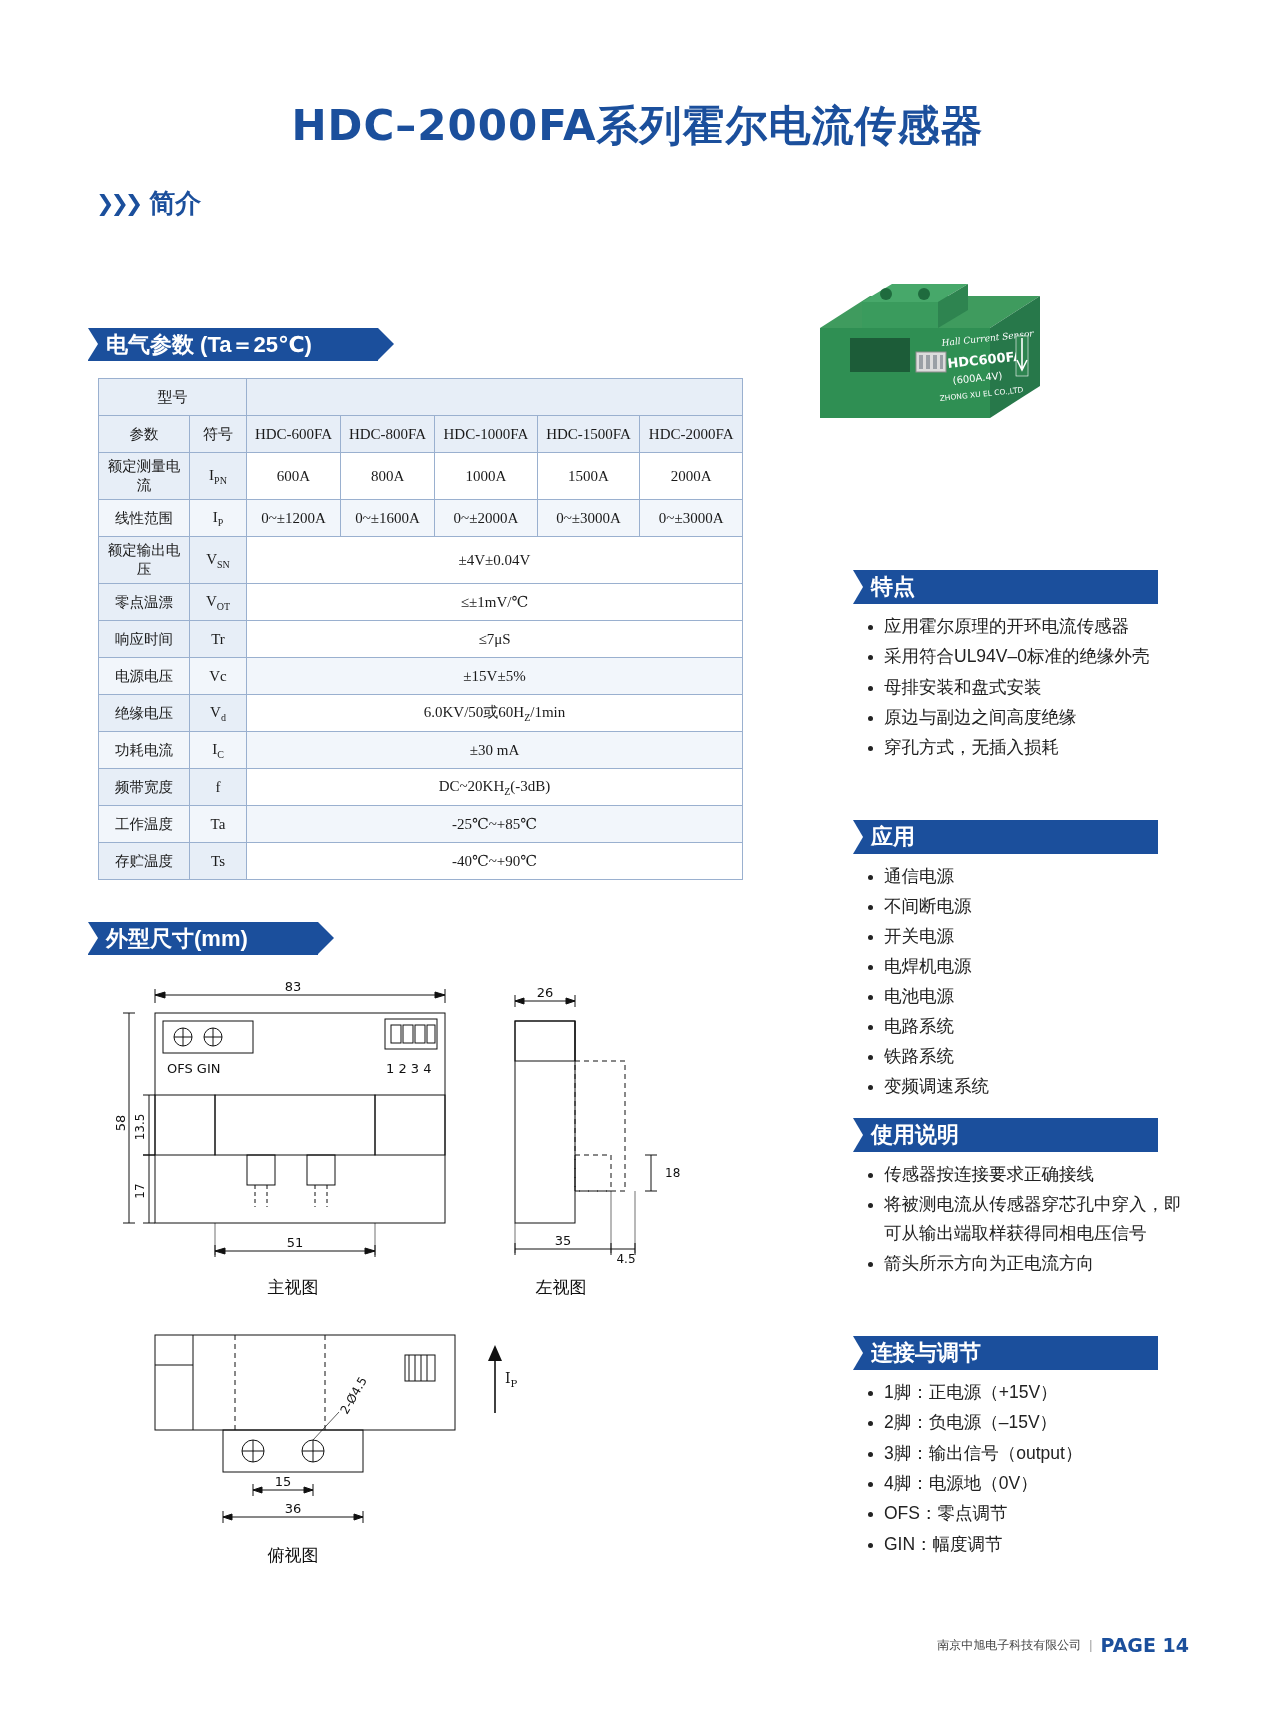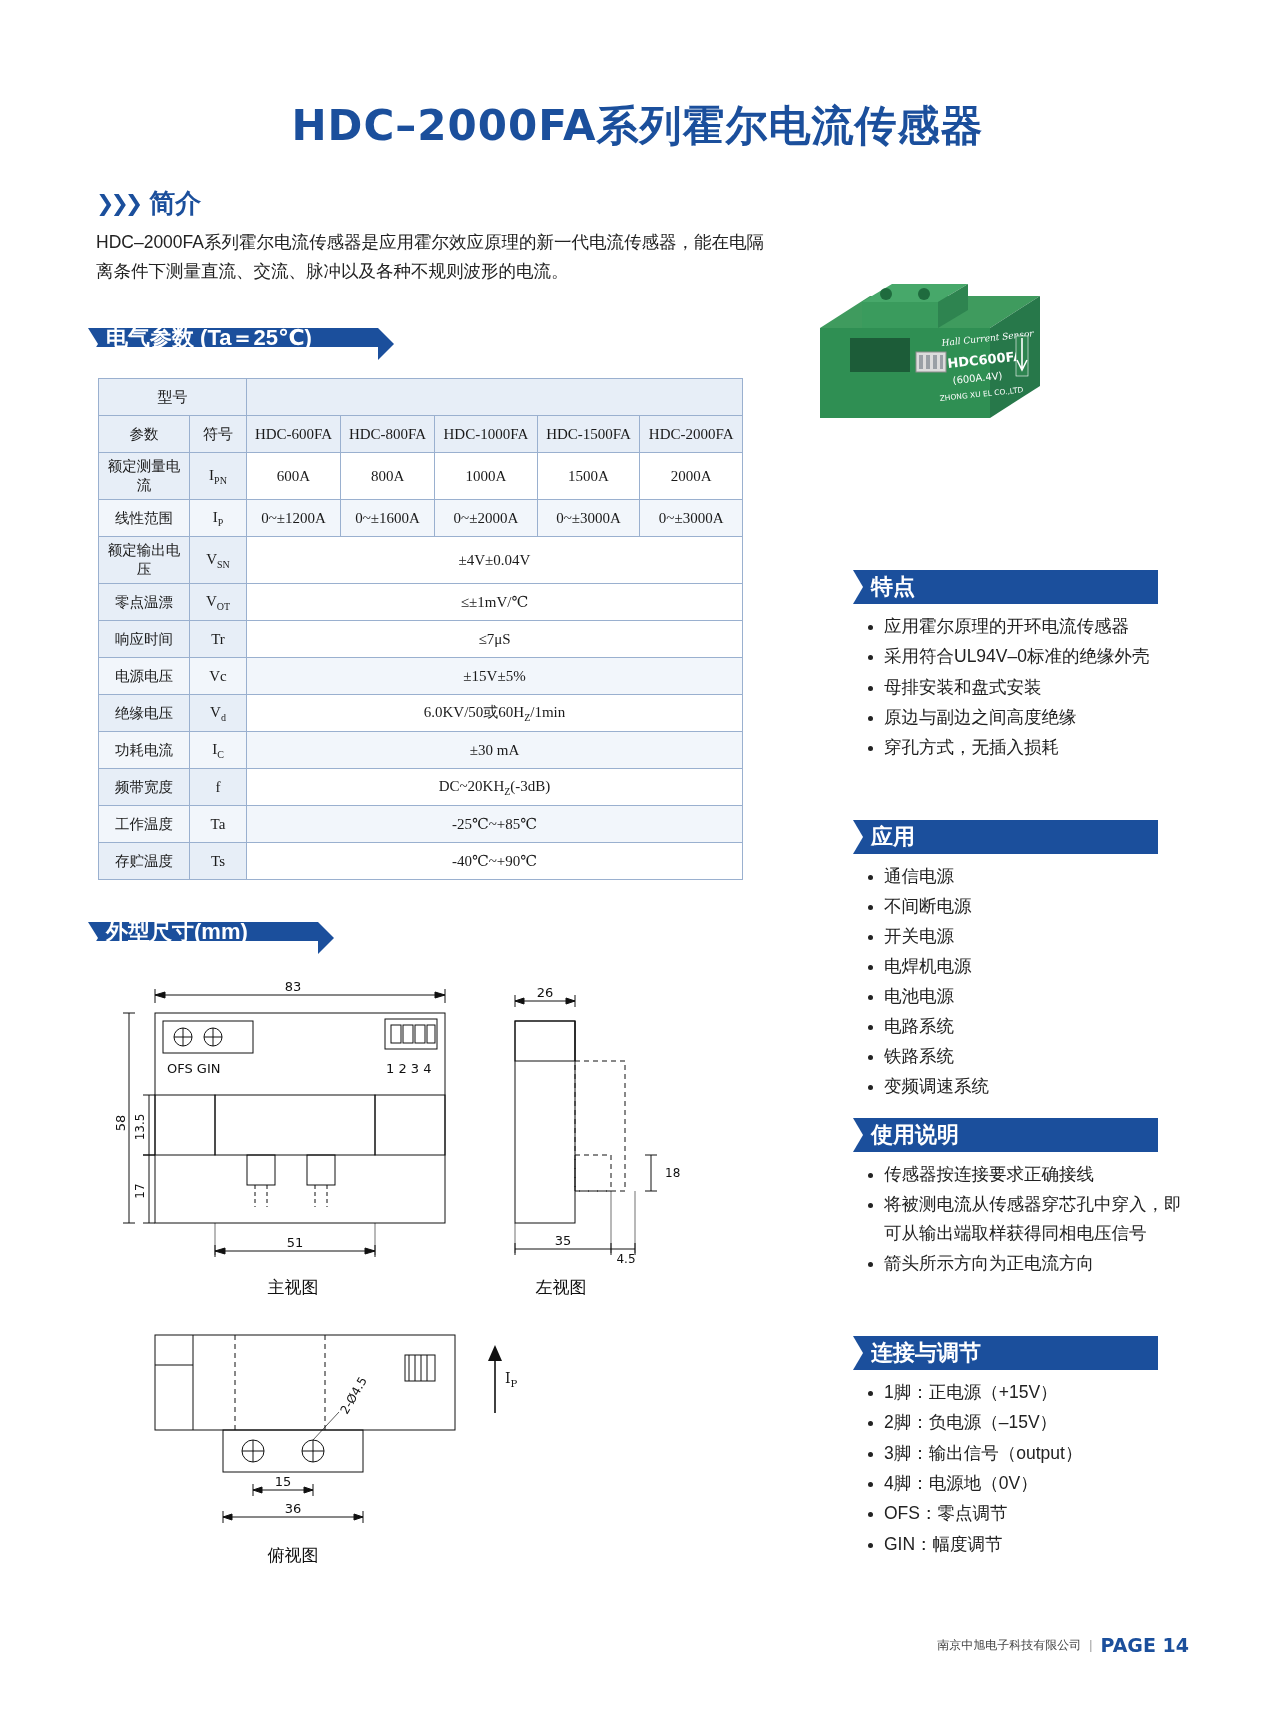--- a/index.html
+++ b/index.html
@@ -31,21 +31,21 @@
   .intro-head .txt{font-size:26px;color:#1b4f9c;font-weight:bold;}
 
   .intro-body{
     position:absolute;left:96px;top:228px;width:680px;
     font-size:17.5px;line-height:1.65;color:#222;
   }
 
   
   .banner{
     position:absolute;
-    height:19px;
+    height:33px;
     background:#1b4f9c;
     color:#fff;
     font-size:22px;
     font-weight:bold;
     display:flex;align-items:center;
     padding-left:18px;
     box-sizing:border-box;
   }
   .banner::after{
     content:"";
@@ -135,21 +135,20 @@
 <body>
 
 <div class="page">
 
   <div class="main-title">HDC–2000FA系列霍尔电流传感器</div>
 
   <div class="intro-head">
     <span class="arrows">❯❯❯</span>
     <span class="txt">简介</span>
   </div>
-  <div class="intro-body">HDC–2000FA系列霍尔电流传感器是应用霍尔效应原理的新一代电流传感器，能在电隔离条件下测量直流、交流、脉冲以及各种不规则波形的电流。</div>
 
   <div class="banner left-notch" id="banner-elec">电气参数 (Ta＝25℃)</div>
 
   <table class="spec">
     <tbody id="spec-body">
         <tr>
           <td class="hdr" colspan="2">型号</td>
           <td class="hdr" colspan="5">&nbsp;</td>
         </tr>
         <tr>

